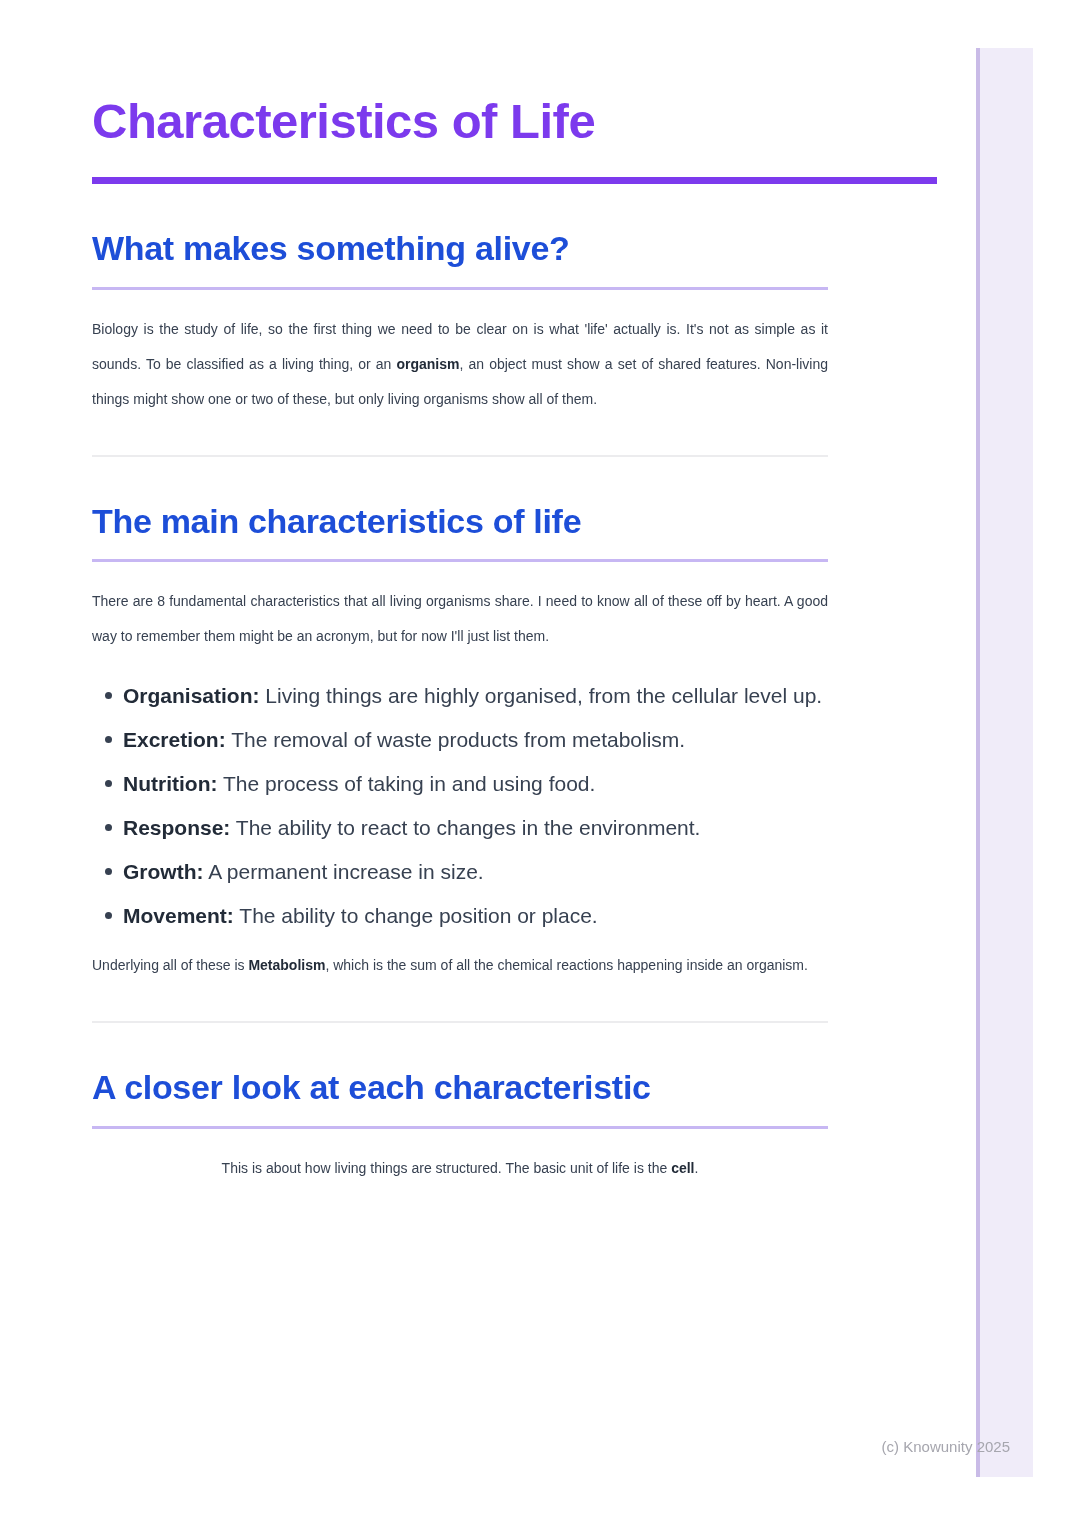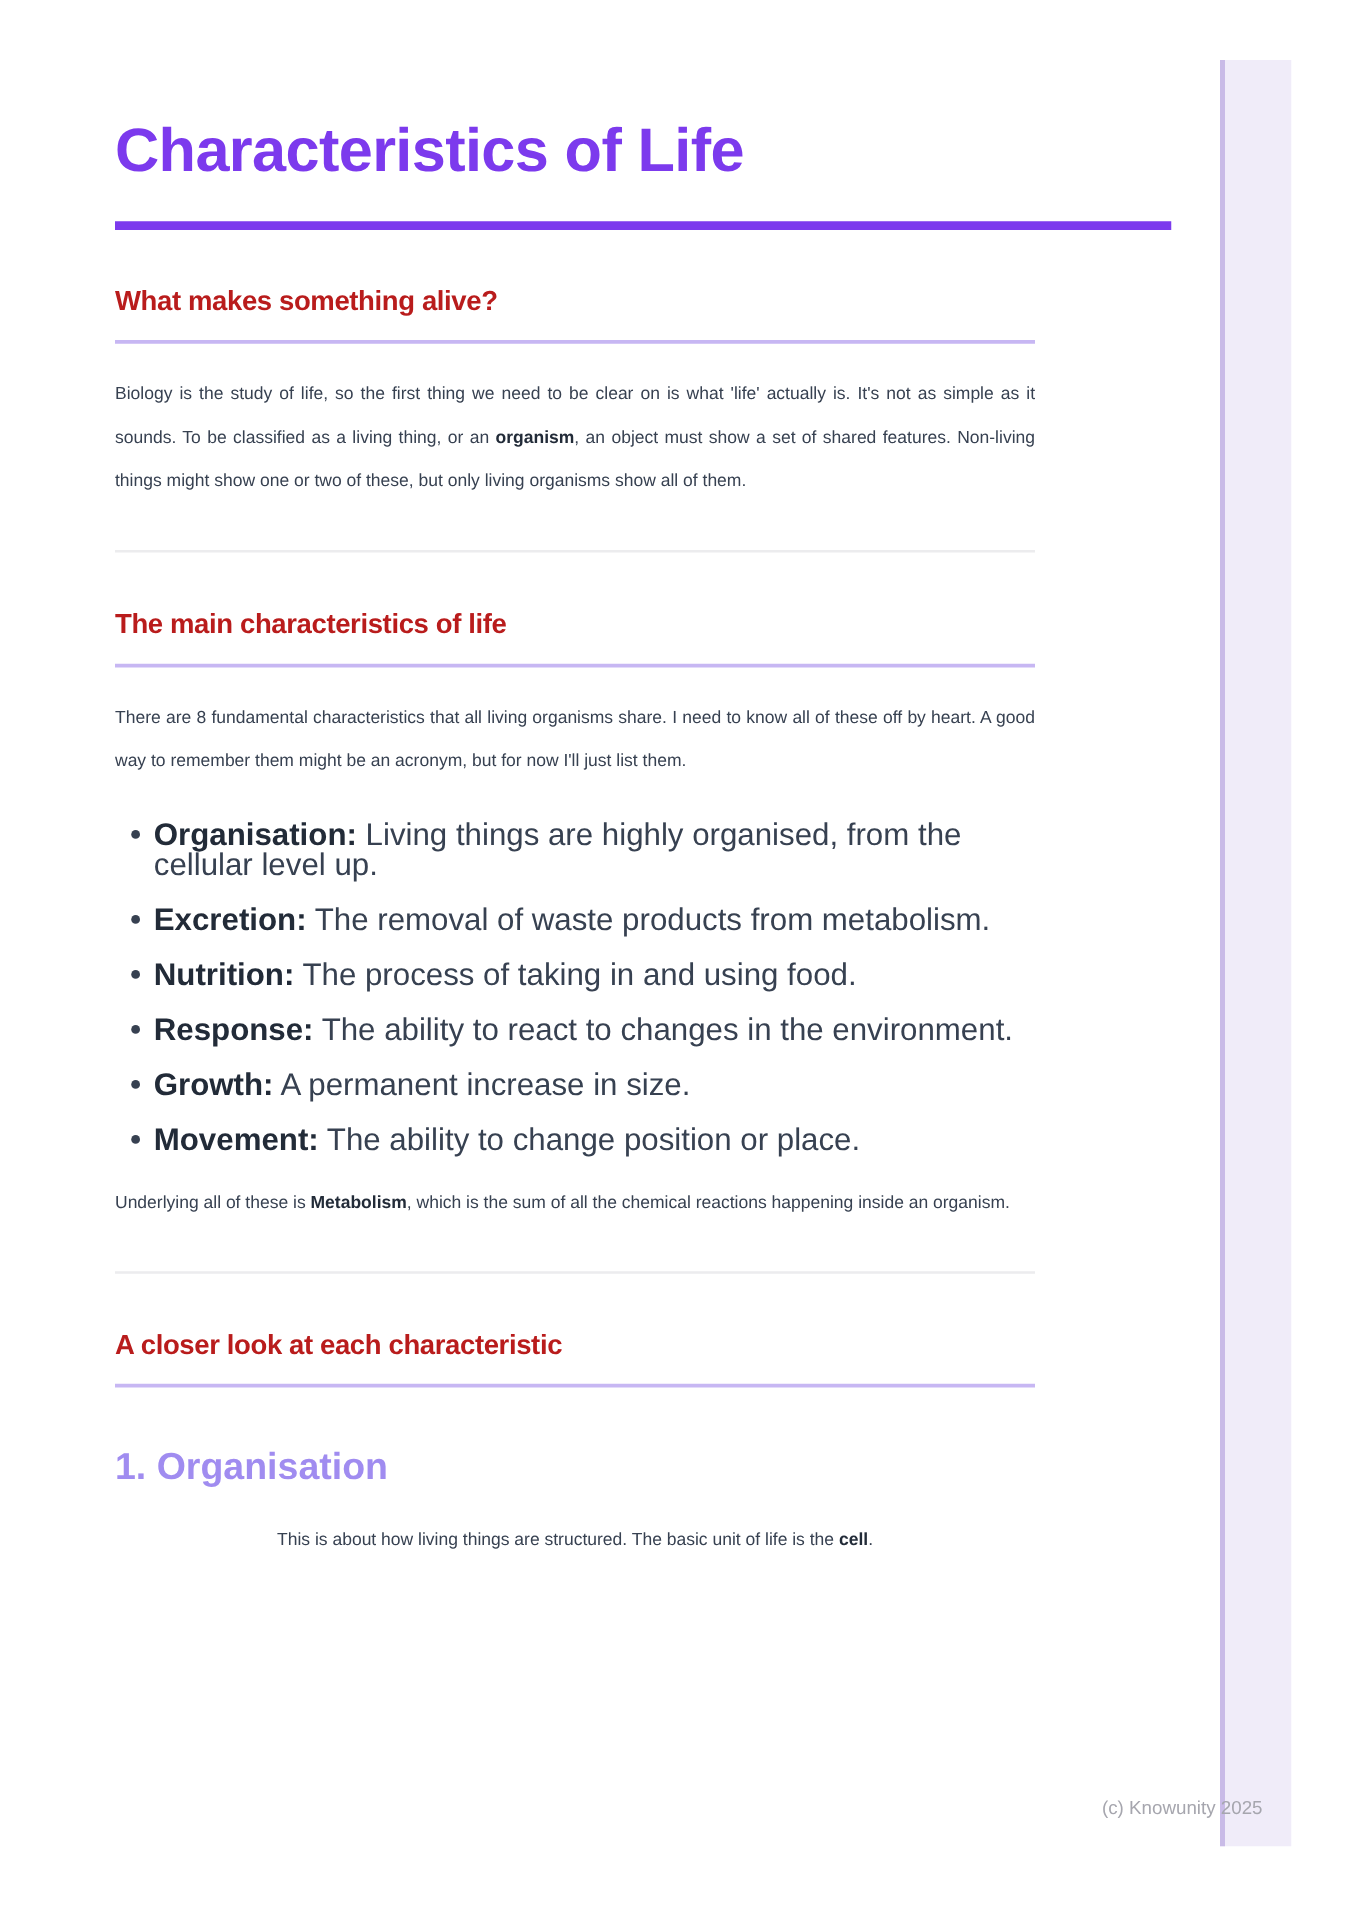--- a/index.html
+++ b/index.html
@@ -39,24 +39,24 @@
     letter-spacing: -0.5px;
   }
   .title-rule {
     width: 845px;
     height: 7px;
     background: #7C3AED;
     margin-top: 28px;
   }
   h2 {
     margin-top: 44px;
-    font-size: 22px;
+    font-size: 34px;
     line-height: 1.2;
     font-weight: 700;
-    color: #b91c1c;
+    color: #1d4ed8;
     letter-spacing: -0.3px;
   }
   .h2-rule {
     width: 736px;
     height: 3px;
     background: #C7B7F3;
     margin-top: 18px;
   }
   p {
     width: 736px;
@@ -77,21 +77,21 @@
   }
   ul.char-list {
     margin-top: 30px;
     width: 736px;
     list-style: none;
   }
   ul.char-list li {
     position: relative;
     padding-left: 31px;
     margin-bottom: 20px;
-    font-size: 25px;
+    font-size: 21px;
     line-height: 24px;
     color: #374151;
   }
   ul.char-list li::before {
     content: "";
     position: absolute;
     left: 13px;
     top: 8px;
     width: 7px;
     height: 7px;
@@ -149,21 +149,20 @@
       </ul>
 
       <p class="outro"><span>Underlying all of these is </span><strong>Metabolism</strong><span>, which is the sum of all the chemical reactions happening inside an organism.</span></p>
     </section>
 
     <div class="divider"></div>
 
     <section>
       <h2>A closer look at each characteristic</h2>
       <div class="h2-rule"></div>
-      <h3>1. Organisation</h3>
       <p class="no-just"><span>This is about how living things are structured. The basic unit of life is the </span><strong>cell</strong><span>.</span></p>
     </section>
 
   </div>
 
   <div class="footer">(c) Knowunity 2025</div>
 
 </div>
 
 </body></html>

